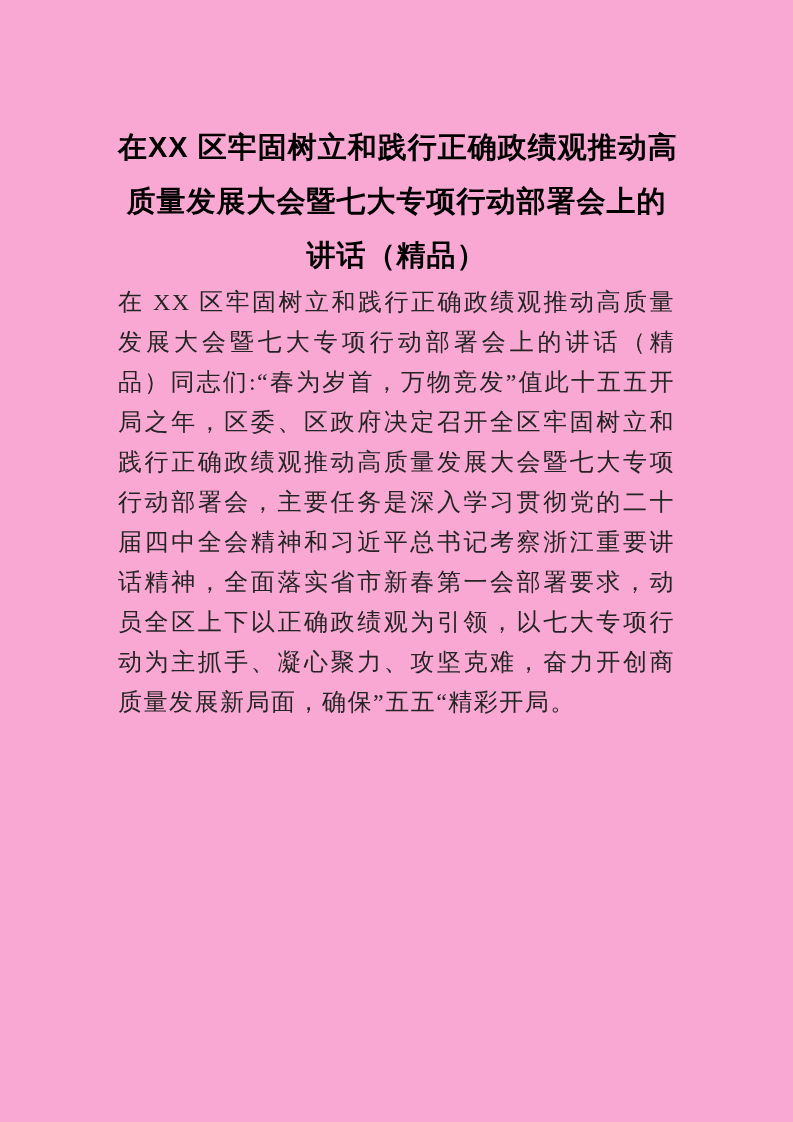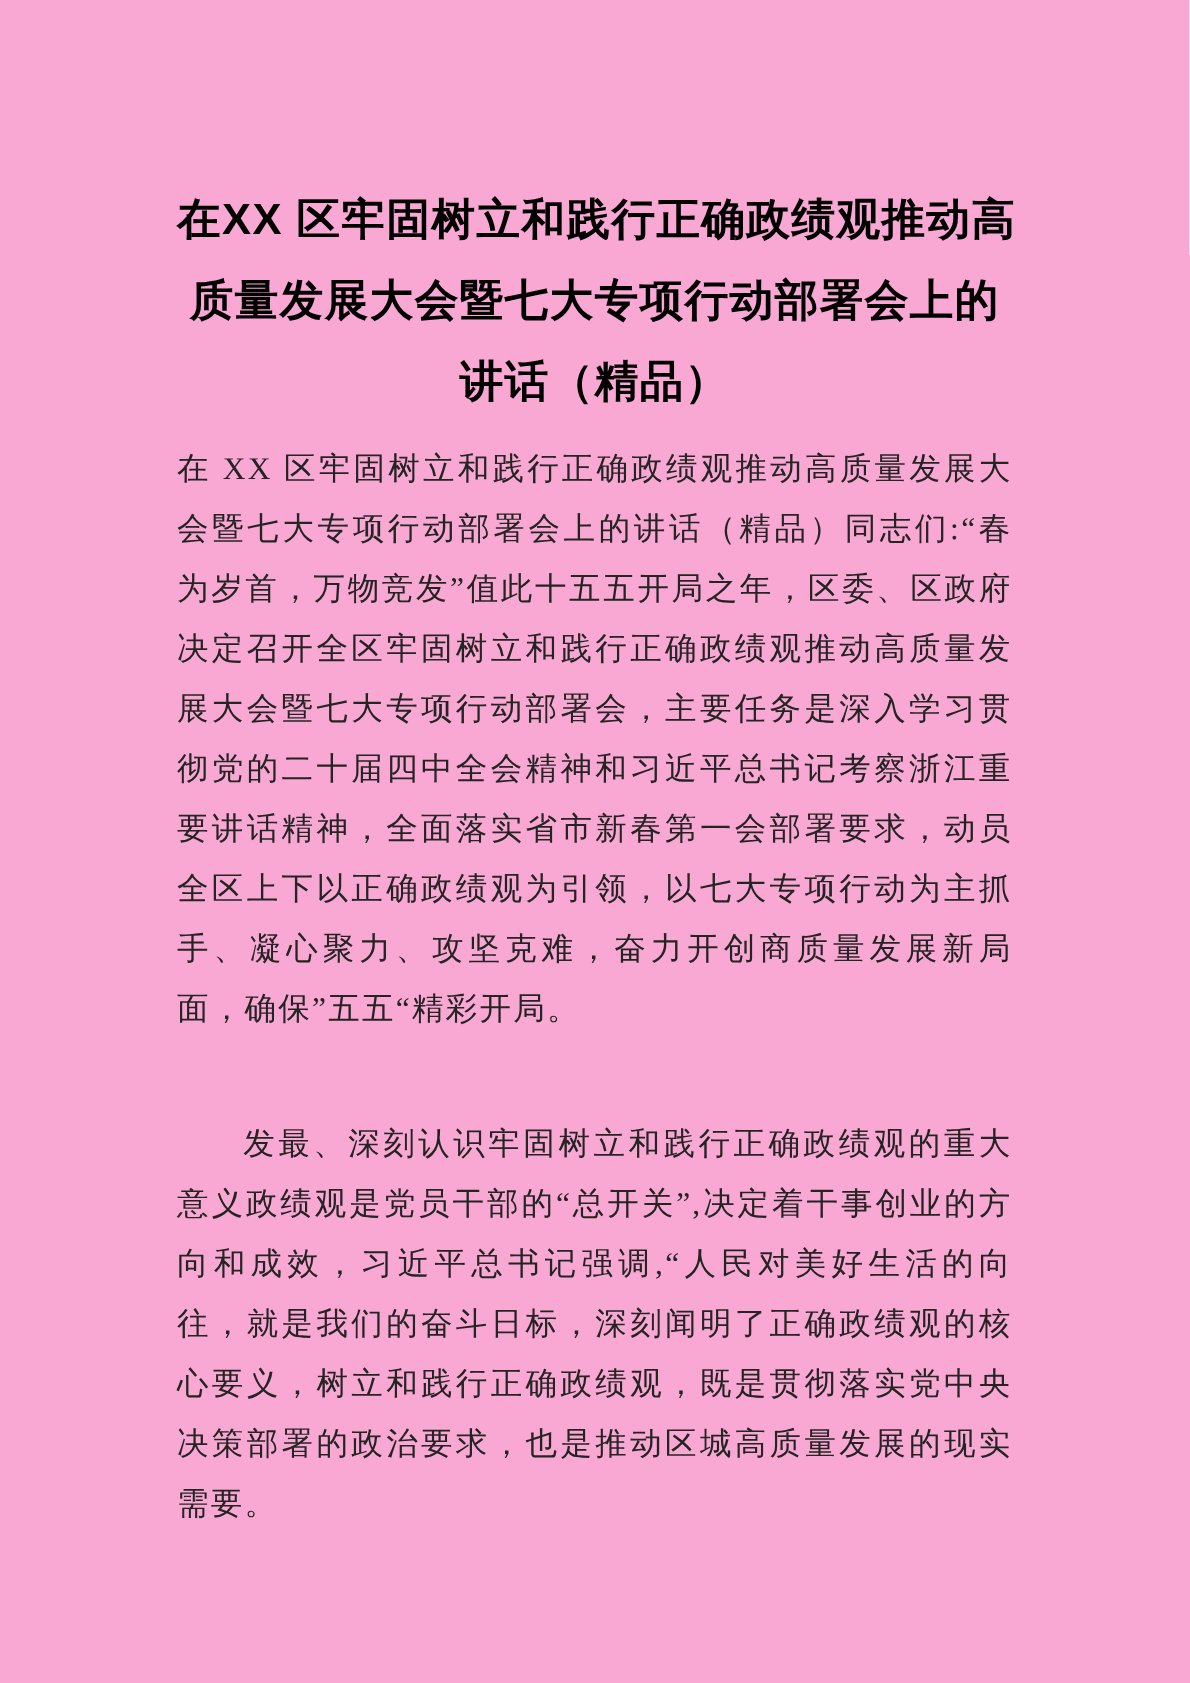--- a/index.html
+++ b/index.html
@@ -23,23 +23,22 @@
     color: #000000;
     font-size: 29px;
     line-height: 54px;
     text-align: center;
     letter-spacing: 1px;
   }
   .title-line {
     white-space: nowrap;
   }
   .doc-body {
-    margin-top: 10px;
     font-family: "Liberation Serif", serif;
-    font-size: 21px;
+    font-size: 24px;
     line-height: 40px;
     color: #242424;
     text-align: justify;
     letter-spacing: 1.5px;
   }
   p.para {
     margin: 0;
   }
   p.para.indent {
     text-indent: 2.1em;
@@ -52,15 +51,14 @@
 <body>
 
 <div class="page">
   <div class="doc-title">
     <div class="title-line">在XX 区牢固树立和践行正确政绩观推动高</div>
     <div class="title-line">质量发展大会暨七大专项行动部署会上的</div>
     <div class="title-line">讲话（精品）</div>
   </div>
   <div class="doc-body">
     <p class="para">在 XX 区牢固树立和践行正确政绩观推动高质量发展大会暨七大专项行动部署会上的讲话（精品）同志们:“春为岁首，万物竞发”值此十五五开局之年，区委、区政府决定召开全区牢固树立和践行正确政绩观推动高质量发展大会暨七大专项行动部署会，主要任务是深入学习贯彻党的二十届四中全会精神和习近平总书记考察浙江重要讲话精神，全面落实省市新春第一会部署要求，动员全区上下以正确政绩观为引领，以七大专项行动为主抓手、凝心聚力、攻坚克难，奋力开创商质量发展新局面，确保”五五“精彩开局。</p>
-    <p class="para indent">发最、深刻认识牢固树立和践行正确政绩观的重大意义政绩观是党员干部的“总开关”,决定着干事创业的方向和成效，习近平总书记强调,“人民对美好生活的向往，就是我们的奋斗日标，深刻闻明了正确政绩观的核心要义，树立和践行正确政绩观，既是贯彻落实党中央决策部署的政治要求，也是推动区城高质量发展的现实需要。</p>
   </div>
 </div>
 
 </body></html>

